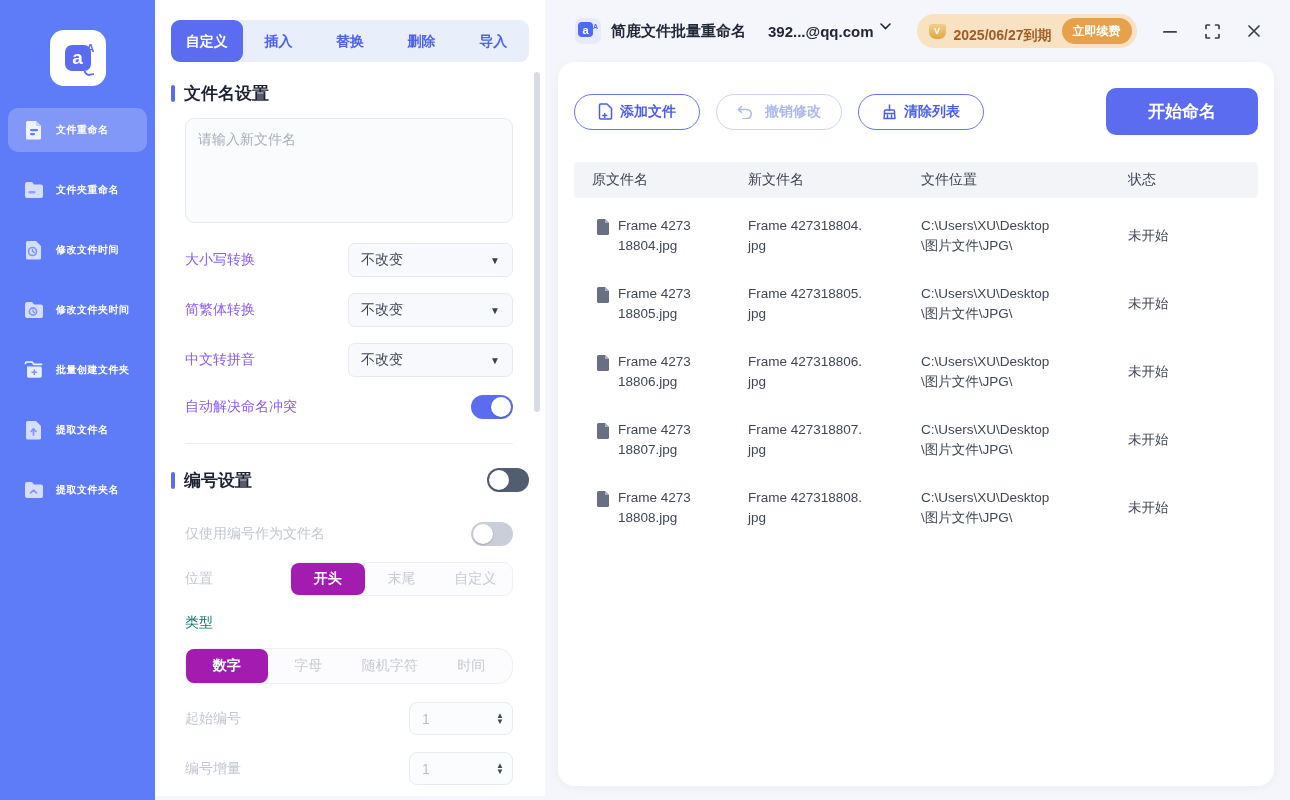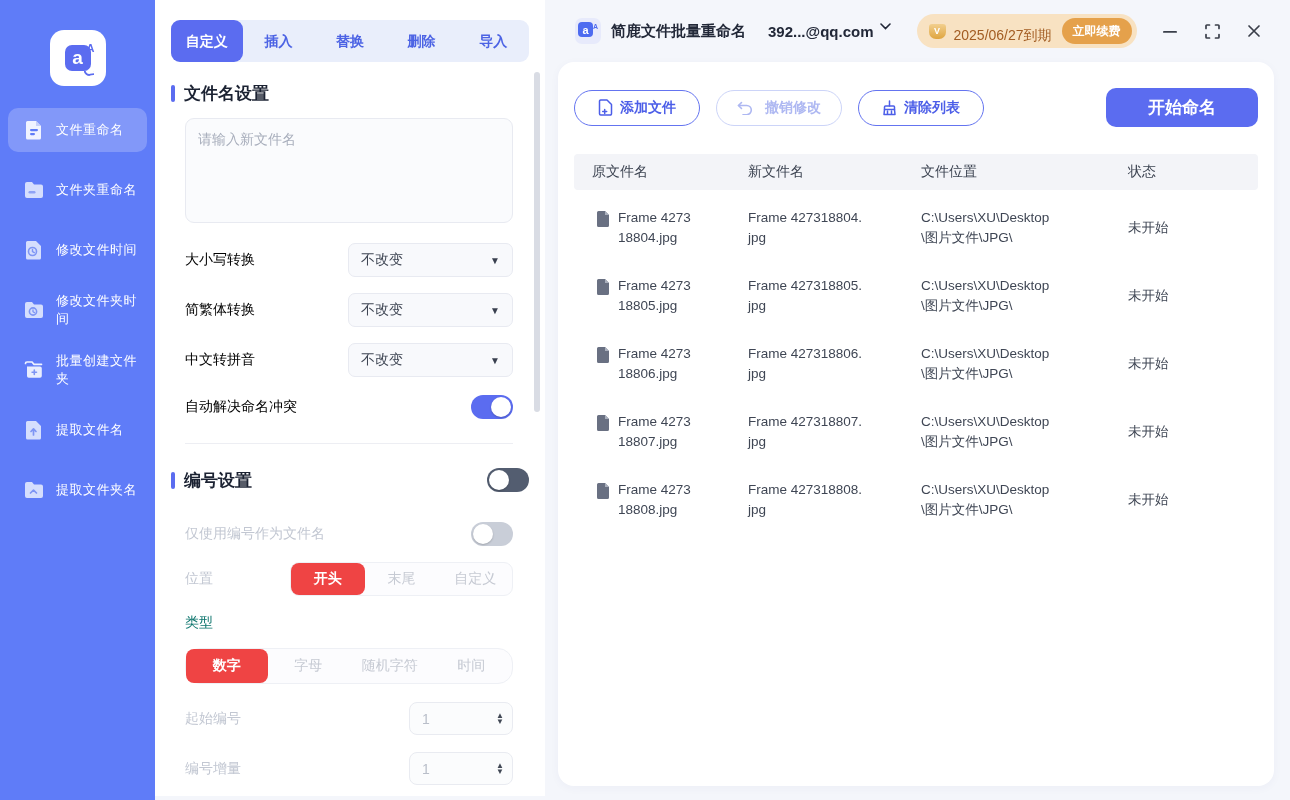--- a/index.html
+++ b/index.html
@@ -12,56 +12,56 @@
           display:flex; align-items:center; justify-content:center; position:relative; }
   .logo .a-box { width:26px; height:26px; background:#5b6cf0; border-radius:7px; color:#fff; font-weight:bold;
                  font-size:19px; display:flex; align-items:center; justify-content:center; }
   .logo .A-small { position:absolute; right:11px; top:12px; color:#5b6cf0; font-size:11px; font-weight:bold; }
   .logo .swoosh { position:absolute; right:12px; bottom:10px; width:10px; height:6px; border-bottom:2px solid #5b6cf0;
                   border-left:2px solid #5b6cf0; border-radius:0 0 0 6px; transform:rotate(-8deg); }
   .nav { padding:0 8px; }
   .nav-item { height:44px; margin-bottom:16px; border-radius:10px; display:flex; align-items:center; padding-left:14px; cursor:pointer; }
   .nav-item.active { background:rgba(255,255,255,0.22); }
   .nav-item .nicon { width:24px; height:24px; margin-right:10px; flex:0 0 24px; }
-  .nav-item span.lbl { color:#ffffff; font-size:13px; font-weight:normal; letter-spacing:.5px; }
+  .nav-item span.lbl { color:#ffffff; font-size:10px; font-weight:bold; letter-spacing:.5px; }
 
   
   .mid { position:absolute; left:155px; top:0; width:390px; height:796px; background:#ffffff; padding:20px 16px 0 16px; }
   .tabbar { background:#e9eefb; border-radius:9px; height:42px; display:flex; align-items:center; }
   .tab { flex:1; text-align:center; font-size:14px; font-weight:bold; color:#4c63e4; height:42px; line-height:42px;
          border-radius:9px; cursor:pointer; }
   .tab.active { background:#5b6cf0; color:#ffffff; }
   .sec-head { display:flex; align-items:center; margin-top:20px; }
   .sec-bar { width:4px; height:17px; background:#5b6cf0; border-radius:2px; margin-right:9px; }
   .sec-title { font-size:17px; font-weight:bold; color:#1b2232; flex:1; }
   textarea.newname { width:328px; margin:13px 0 0 14px; height:105px; resize:none; background:#fafbfd;
          border:1px solid #e8eaf1; border-radius:9px; padding:12px 12px; font-size:14px; color:#3f4654;
          font-family:"Liberation Sans", sans-serif; outline:none; }
   textarea.newname::placeholder { color:#a8aebc; }
   .formrow { display:flex; align-items:center; margin:16px 0 0 14px; width:328px; }
   .formrow:first-of-type { margin-top:18px; }
-  .formrow .flabel { font-size:14px; color:#000000; flex:1; }
+  .formrow .flabel { font-size:14px; color:#8b5cf6; flex:1; }
   .formrow .flabel.dis { color:#c2c7d2; }
   .select { width:165px; height:34px; background:#f8f9fc; border:1px solid #e8eaf1; border-radius:7px;
             display:flex; align-items:center; padding:2px 12px; cursor:pointer; }
   .select .sval { flex:1; font-size:14px; color:#3f4654; }
   .select .caret { font-size:10px; color:#39404f; }
   .toggle { width:42px; height:24px; border-radius:12px; position:relative; cursor:pointer; }
   .toggle .knob { position:absolute; top:2px; width:20px; height:20px; background:#fff; border-radius:50%;
                   box-shadow:0 1px 2px rgba(0,0,0,.2); }
   .toggle.on { background:#5b6cf0; } .toggle.on .knob { right:2px; }
   .toggle.off-dark { background:#535d70; } .toggle.off-dark .knob { left:2px; }
   .toggle.off-gray { background:#c9ced8; } .toggle.off-gray .knob { left:2px; }
   .divider { height:1px; background:#edeef3; margin:24px 0 0 14px; width:328px; }
   .segwrap { display:flex; align-items:center; margin:16px 0 0 14px; width:328px; }
   .segwrap .flabel { font-size:14px; color:#c2c7d2; width:105px; }
   .seg { flex:1; height:34px; background:#fcfcfe; border:1px solid #eef0f5; border-radius:9px; display:flex; }
   .seg .seg-item { flex:1; display:flex; align-items:center; justify-content:center; font-size:14px; color:#c6cad3;
                    border-radius:8px; cursor:pointer; }
-  .seg .seg-item.sel { background:#ef4444; color:#ffffff; font-weight:bold; }
+  .seg .seg-item.sel { background:#a21caf; color:#ffffff; font-weight:bold; }
   .seg.full { height:36px;border-radius:15px; }
   .typelabel { font-size:14px; color:#0f766e; margin:18px 0 0 14px; }
   .numrow { display:flex; align-items:center; margin:17px 0 0 14px; width:328px; }
   .numrow .flabel { flex:1; font-size:14px; color:#c2c7d2; }
   .numbox { width:104px; height:33px; background:#fbfcfd; border:1px solid #e9ebf1; border-radius:8px;
             display:flex; align-items:center; padding:0 8px 0 12px; }
   .numbox input { border:none; background:transparent; width:60px; font-size:14px; color:#b9bec9; outline:none;
                   font-family:"Liberation Sans", sans-serif; }
   .spin { display:flex; flex-direction:column; margin-left:auto; line-height:.75; cursor:pointer; }
   .spin span { font-size:8px; color:#414855; }
@@ -75,34 +75,34 @@
                      color:#fff; font-size:11px; font-weight:bold; display:flex; align-items:center; justify-content:center; }
   .appicon .mini-A { position:absolute; right:3px; top:5px; color:#4d6bf0; font-size:7px; font-weight:bold; }
   .apptitle { font-size:15px; font-weight:bold; color:#222838; margin-left:10px; }
   .account { display:flex; align-items:flex-start; margin-left:22px; cursor:pointer; }
   .account .acct-text { font-size:15px; font-weight:bold; color:#222838; }
   .account svg { margin-left:6px; }
   .license { margin-left:26px; height:34px; background:#f8e2c2; border-radius:17px; display:flex; align-items:center;
              padding:0 5px 0 12px; }
   .gem { width:17px; height:15px; background:linear-gradient(180deg,#f2cf8e,#dfa53f); border-radius:3px 3px 7px 7px;
          color:#fff; font-size:9px; font-weight:bold; display:flex; align-items:center; justify-content:center; }
-  .lic-date { font-size:14px; font-weight:normal; color:#a25c22; margin:10px 10px 0 8px; }
+  .lic-date { font-size:14px; font-weight:bold; color:#a25c22; margin:10px 10px 0 8px; }
   .renew { background:#e5a14b; border:none; color:#ffffff; font-size:12px; font-weight:bold; height:26px;
            padding:0 11px; border-radius:13px; cursor:pointer; font-family:"Liberation Sans", sans-serif; }
   .winctl { margin-left:auto; display:flex; align-items:center; gap:26px; padding-right:8px; }
   .winbtn { width:16px; height:16px; display:flex; align-items:center; justify-content:center; cursor:pointer; }
 
   .card { position:absolute; left:13px; top:62px; width:716px; height:724px; background:#ffffff; border-radius:16px;
           box-shadow:0 2px 10px rgba(40,60,120,.04); }
   .toolbar { display:flex; align-items:center; padding:26px 16px 0 16px; }
   .obtn { display:flex; align-items:center; justify-content:center; gap:7px; height:36px; width:126px;
           border:1px solid #6474f0; border-radius:18px; background:transparent; color:#4c5ee8; font-size:14px;
           font-weight:bold; cursor:pointer; font-family:"Liberation Sans", sans-serif; margin-right:16px; }
   .obtn.disabled { border-color:#ccd4f8; color:#aeb8f2; cursor:default;gap:12px; }
-  .startbtn { margin-left:auto; width:152px; height:39px; background:#5b6cf0; border:none; border-radius:10px;
+  .startbtn { margin-left:auto; width:152px; height:47px; background:#5b6cf0; border:none; border-radius:10px;
               color:#ffffff; font-size:17px; font-weight:bold; cursor:pointer; font-family:"Liberation Sans", sans-serif; }
   .thead { margin:27px 16px 0 16px; height:36px; background:#f3f4f8; border-radius:4px; display:grid;
            grid-template-columns:174px 173px 189px 1fr; align-items:center; font-size:14px; color:#3c4351; }
   .thead .th { padding-left:18px; }
   .tbody { margin:4px 16px 0 16px; }
   .trow { display:grid; grid-template-columns:174px 173px 189px 1fr; align-items:center; min-height:68px; }
   .cell-file { display:flex; align-items:flex-start; padding-left:22px; }
   .cell-file svg { margin-top:3px; flex:0 0 13px; }
   .fname { font-size:13.5px; color:#3f4654; width:80px; margin-left:9px; word-break:break-all; line-height:1.45; }
   .nname { font-size:13.5px; color:#3f4654; width:115px; word-break:break-all; line-height:1.45; }

